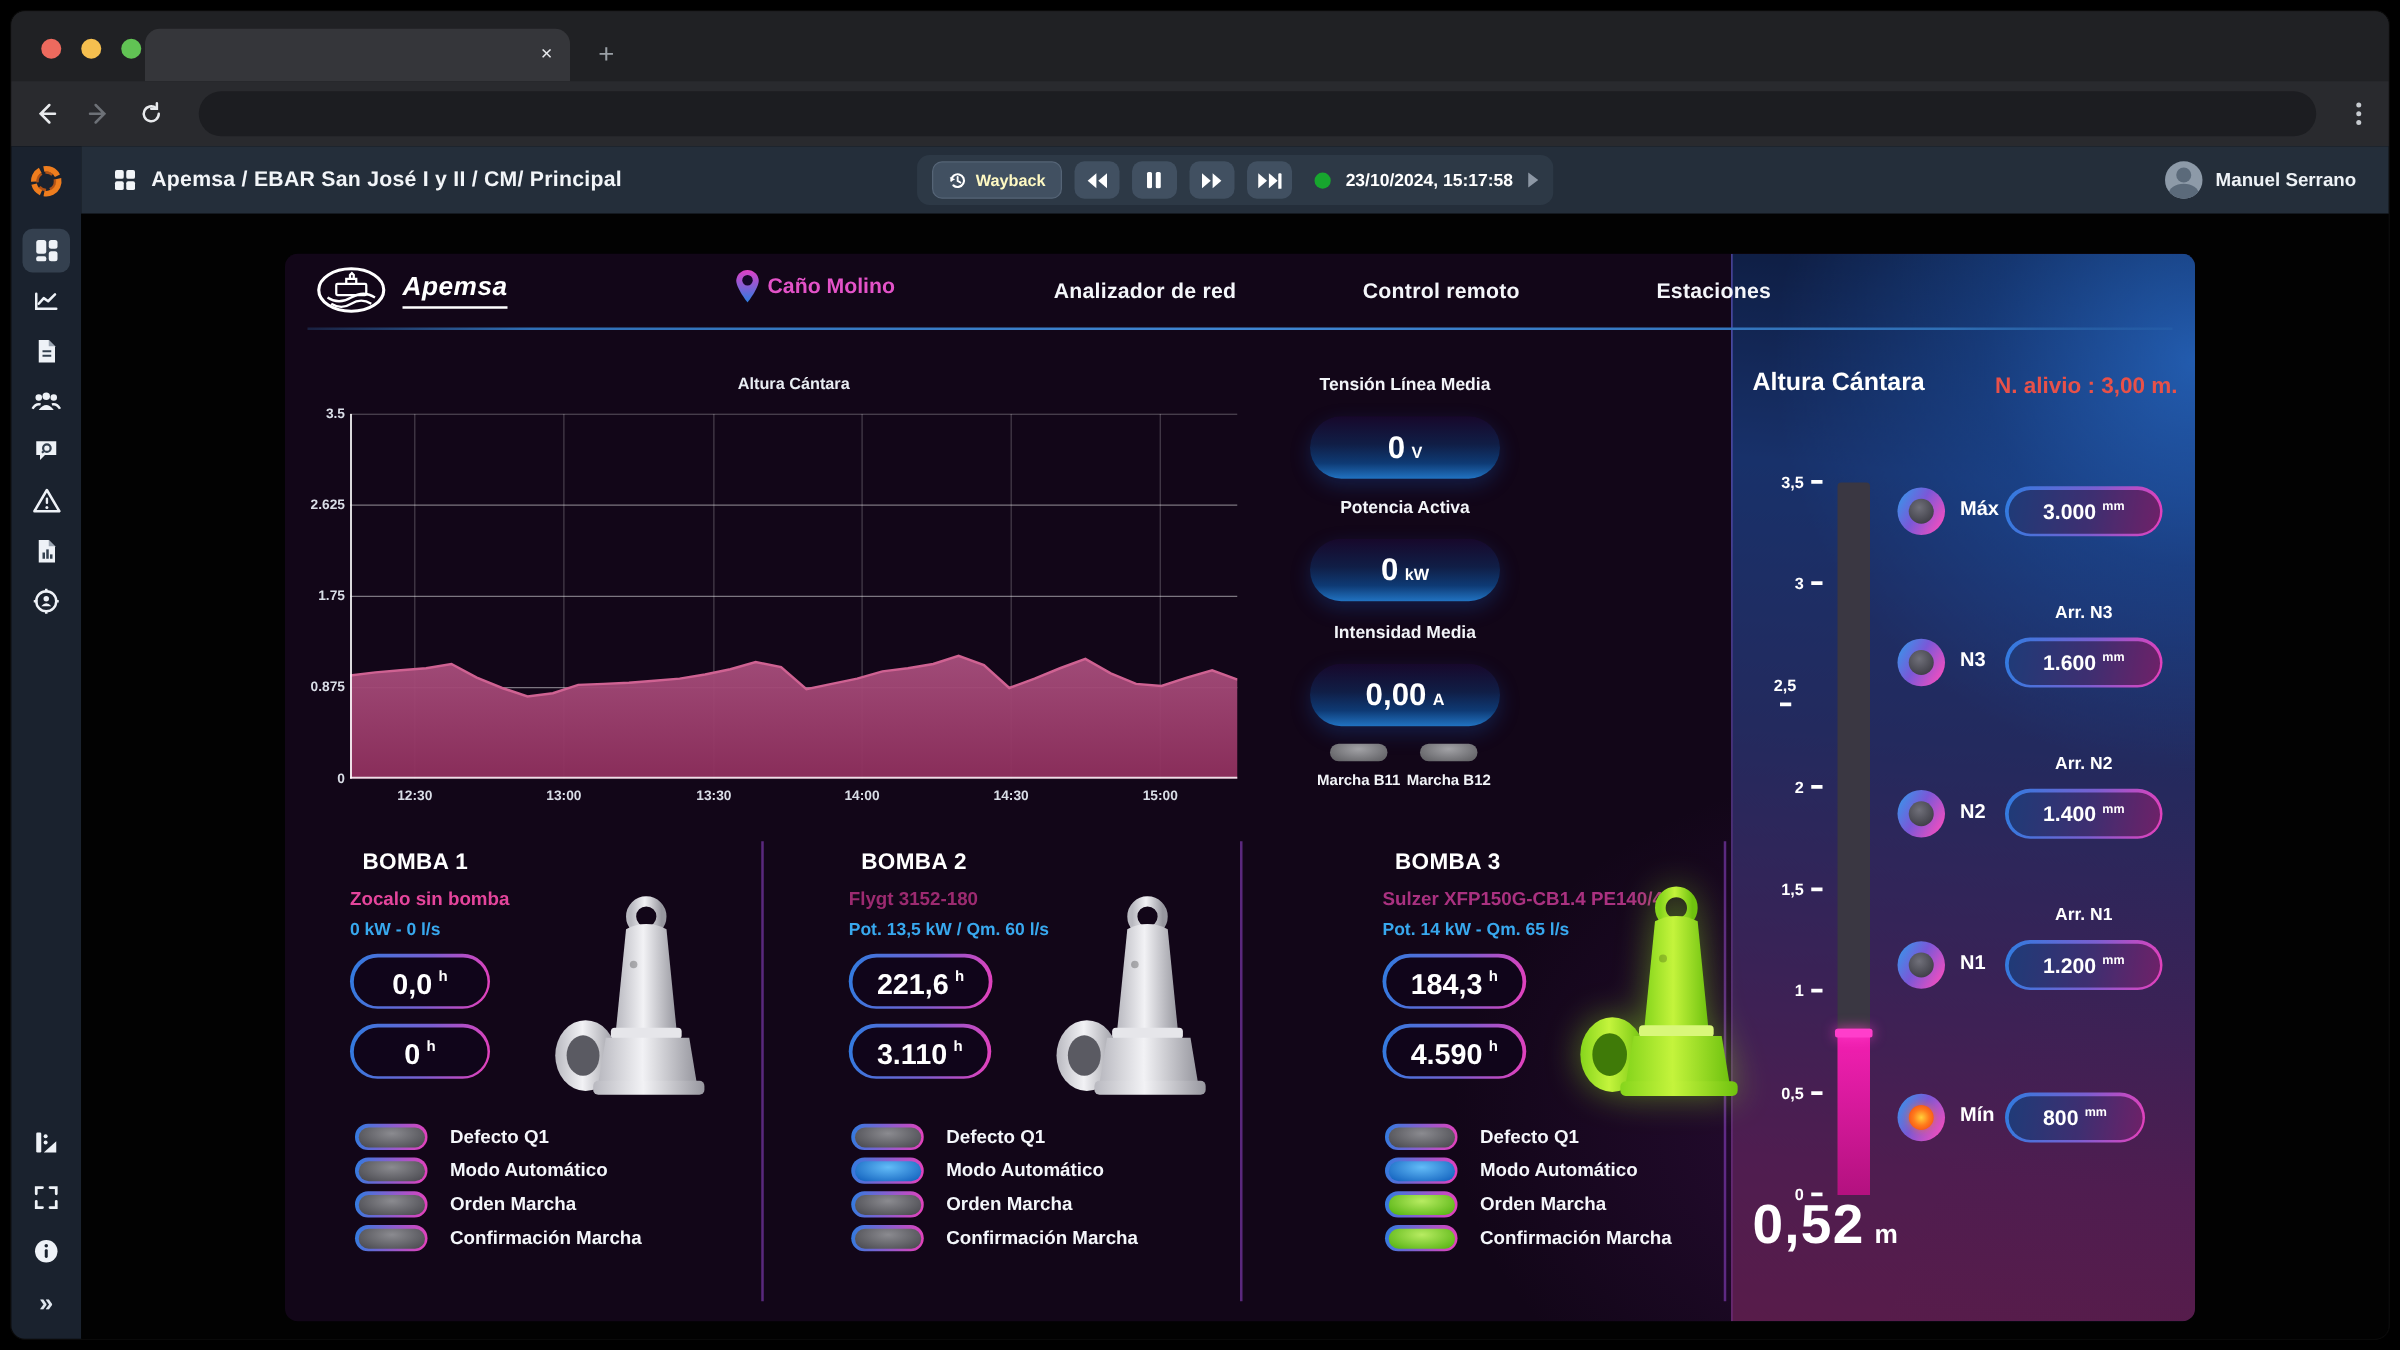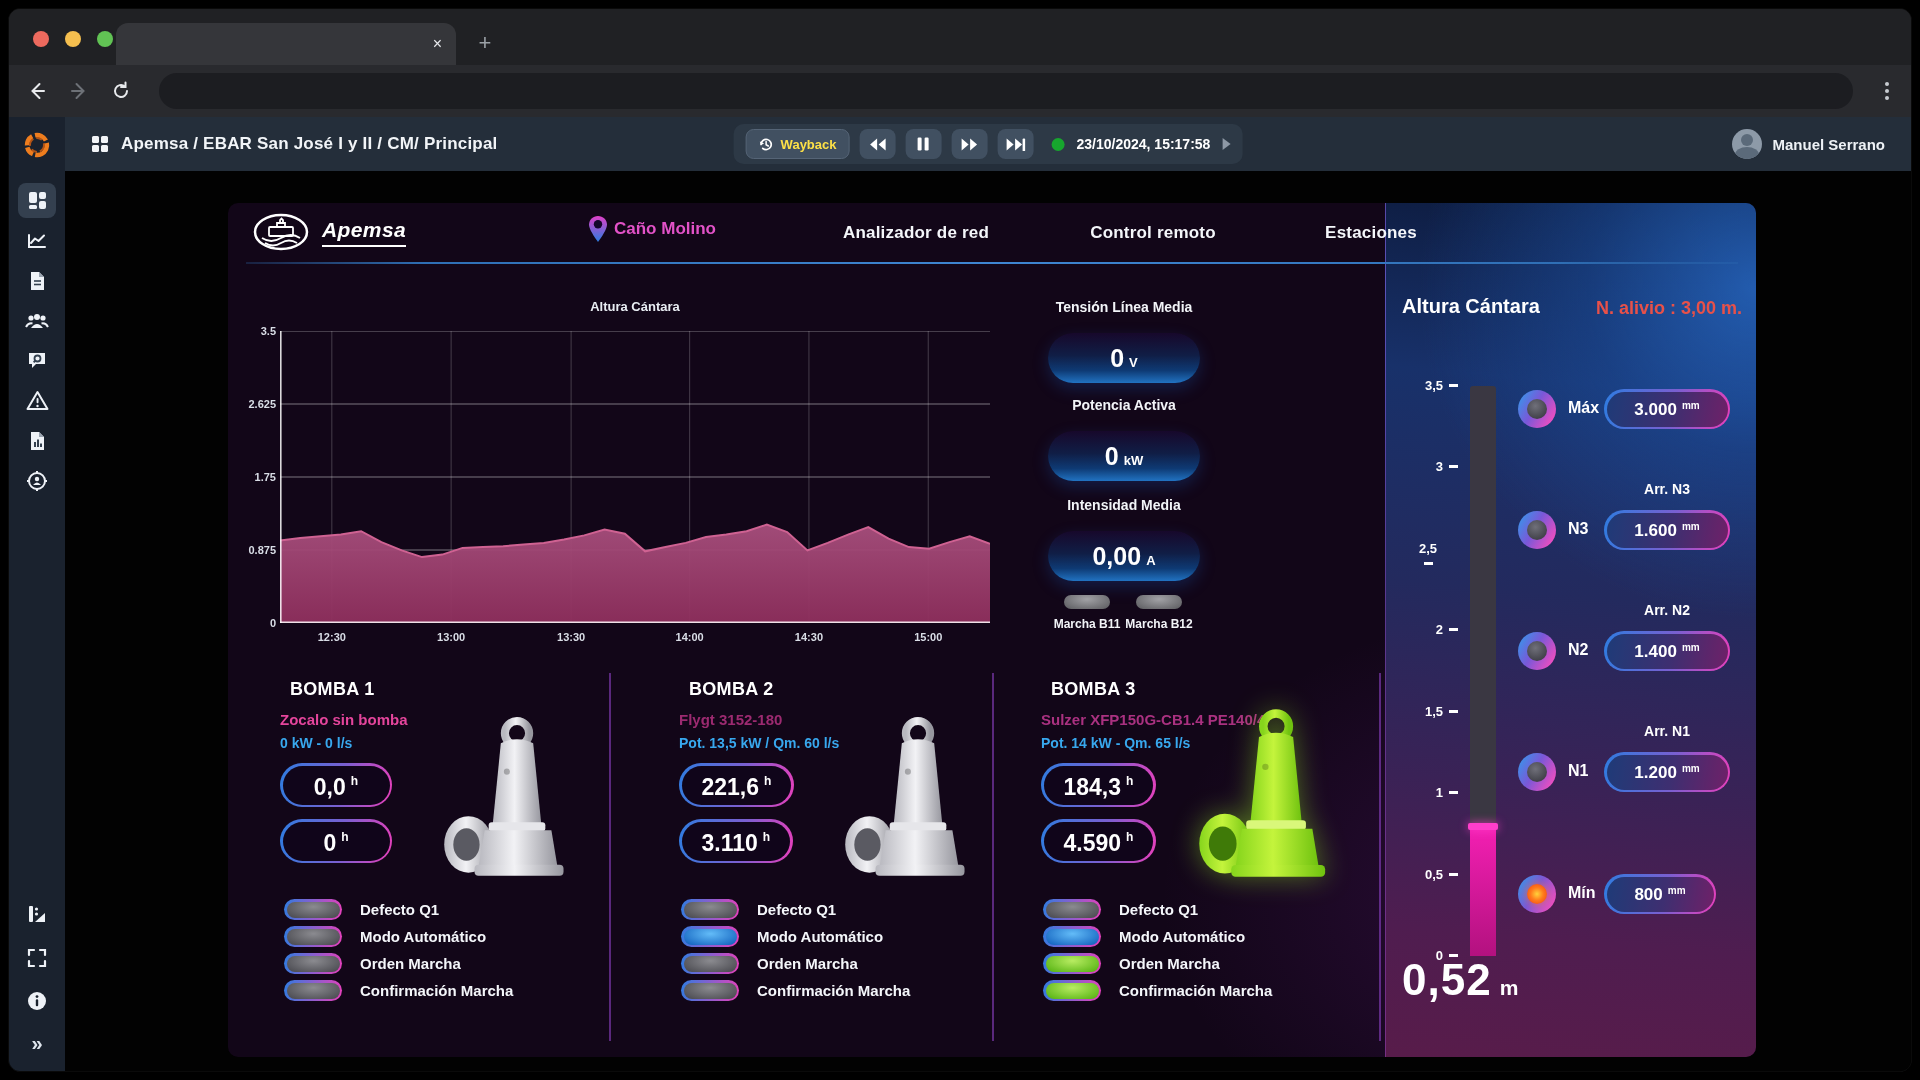--- a/index.html
+++ b/index.html
@@ -36,21 +36,21 @@
   .side-item svg { display:block; }
   .side-bottom { margin-top:auto; display:flex; flex-direction:column; align-items:center; gap:8px; padding-bottom:12px; }
   .chev { color:#dfe6ee; font-size:20px; font-weight:bold; }
 
   .app-right { flex:1; display:flex; flex-direction:column; }
   .topbar { height:54px; background:#242e3a; display:flex; align-items:center; padding:0 26px; position:relative; }
   .crumb { display:flex; align-items:center; gap:12px; color:#f2f5f8; font-size:17px; font-weight:600; letter-spacing:.2px; }
   .playback { position:absolute; left:50%; top:7px; transform:translateX(-50%); height:40px;
     background:#2d3946; border-radius:10px; display:flex; align-items:center; gap:8px; padding:0 12px; }
   .wayback-btn { height:30px; background:#415061; border:1px solid #556476; border-radius:8px;
-    display:flex; align-items:center; gap:7px; padding:0 12px; color:#fde047; font-size:13px; font-weight:700; }
+    display:flex; align-items:center; gap:7px; padding:0 12px; color:#fef9c3; font-size:13px; font-weight:700; }
   .pb-btn { width:36px; height:30px; background:#415061; border-radius:8px; display:flex; align-items:center; justify-content:center; margin-left:2px; }
   .rec-dot { width:13px; height:13px; border-radius:50%; background:#17a62e; margin-left:10px; }
   .pb-time { color:#fff; font-size:14px; font-weight:700; margin:0 4px; }
   .pb-expand { width:0; height:0; border-left:8px solid #8d98a5; border-top:6px solid transparent; border-bottom:6px solid transparent; }
   .userbox { margin-left:auto; display:flex; align-items:center; gap:10px; color:#eef2f6; font-size:15px; font-weight:700; }
   .avatar { width:30px; height:30px; border-radius:50%; background:#8d9aa8; overflow:hidden; position:relative; }
   .avatar i.head { position:absolute; left:9px; top:5px; width:12px; height:12px; border-radius:50%; background:#5b6a7a; }
   .avatar i.body { position:absolute; left:3px; top:18px; width:24px; height:16px; border-radius:50%; background:#5b6a7a; }
 
   .content { flex:1; position:relative; background:#020202; }
@@ -576,21 +576,21 @@
               <span class="st-label">Orden Marcha</span>
             </div>
             <div class="st-row" style="left:72px; top:309px">
               <div class="tog st-off">
                   <div class="tog-core"></div>
                 </div>
               <span class="st-label">Confirmación Marcha</span>
             </div>
           </div>
 
-          <div class="pump-col" style="left:739px; width:335px">
+          <div class="pump-col" style="left:804px; width:335px">
             <span class="pump-title" style="left:84px">BOMBA 3</span>
             <span class="pump-model" style="left: 74px; color: rgb(170, 49, 128);">Sulzer XFP150G-CB1.4 PE140/4</span>
             <span class="pump-spec" style="left:74px">Pot. 14 kW - Qm. 65 l/s</span>
             <div class="gp hours-pill" style="left:74px; top:92px">
                 <div class="gp-in">
                   <b>184,3</b>
                   <span>h</span>
                 </div>
               </div>
             <div class="gp hours-pill" style="left:74px; top:148px">

